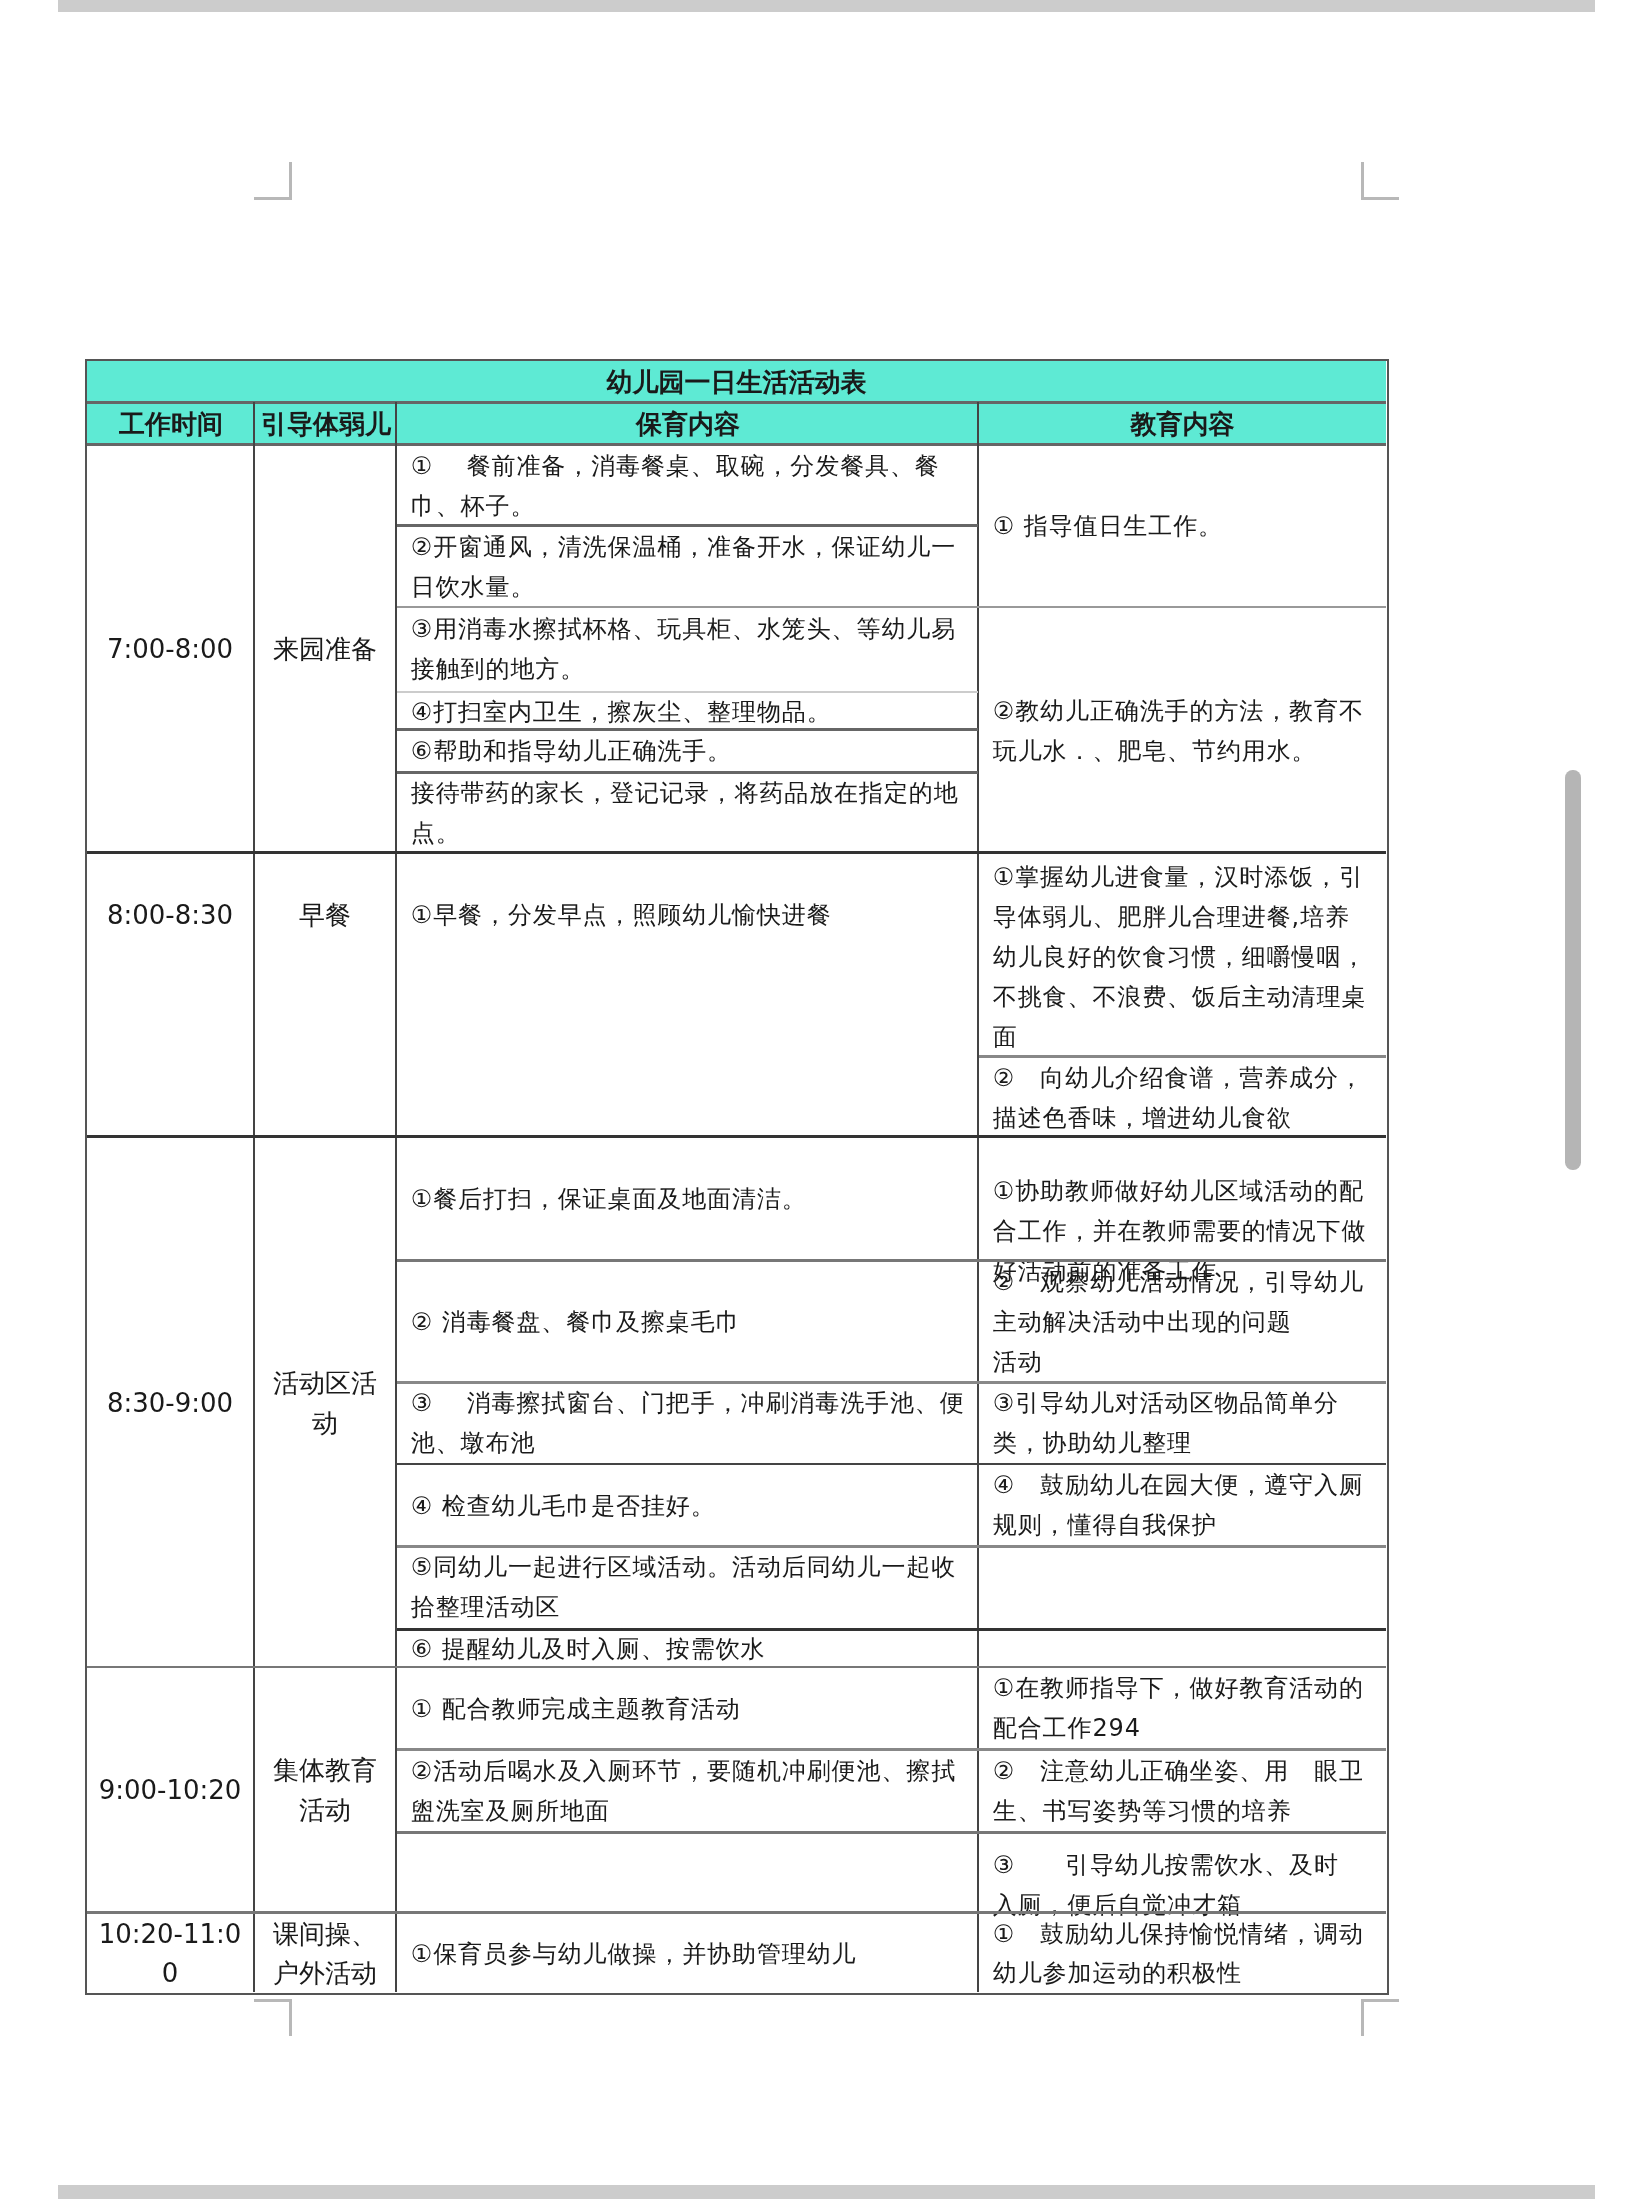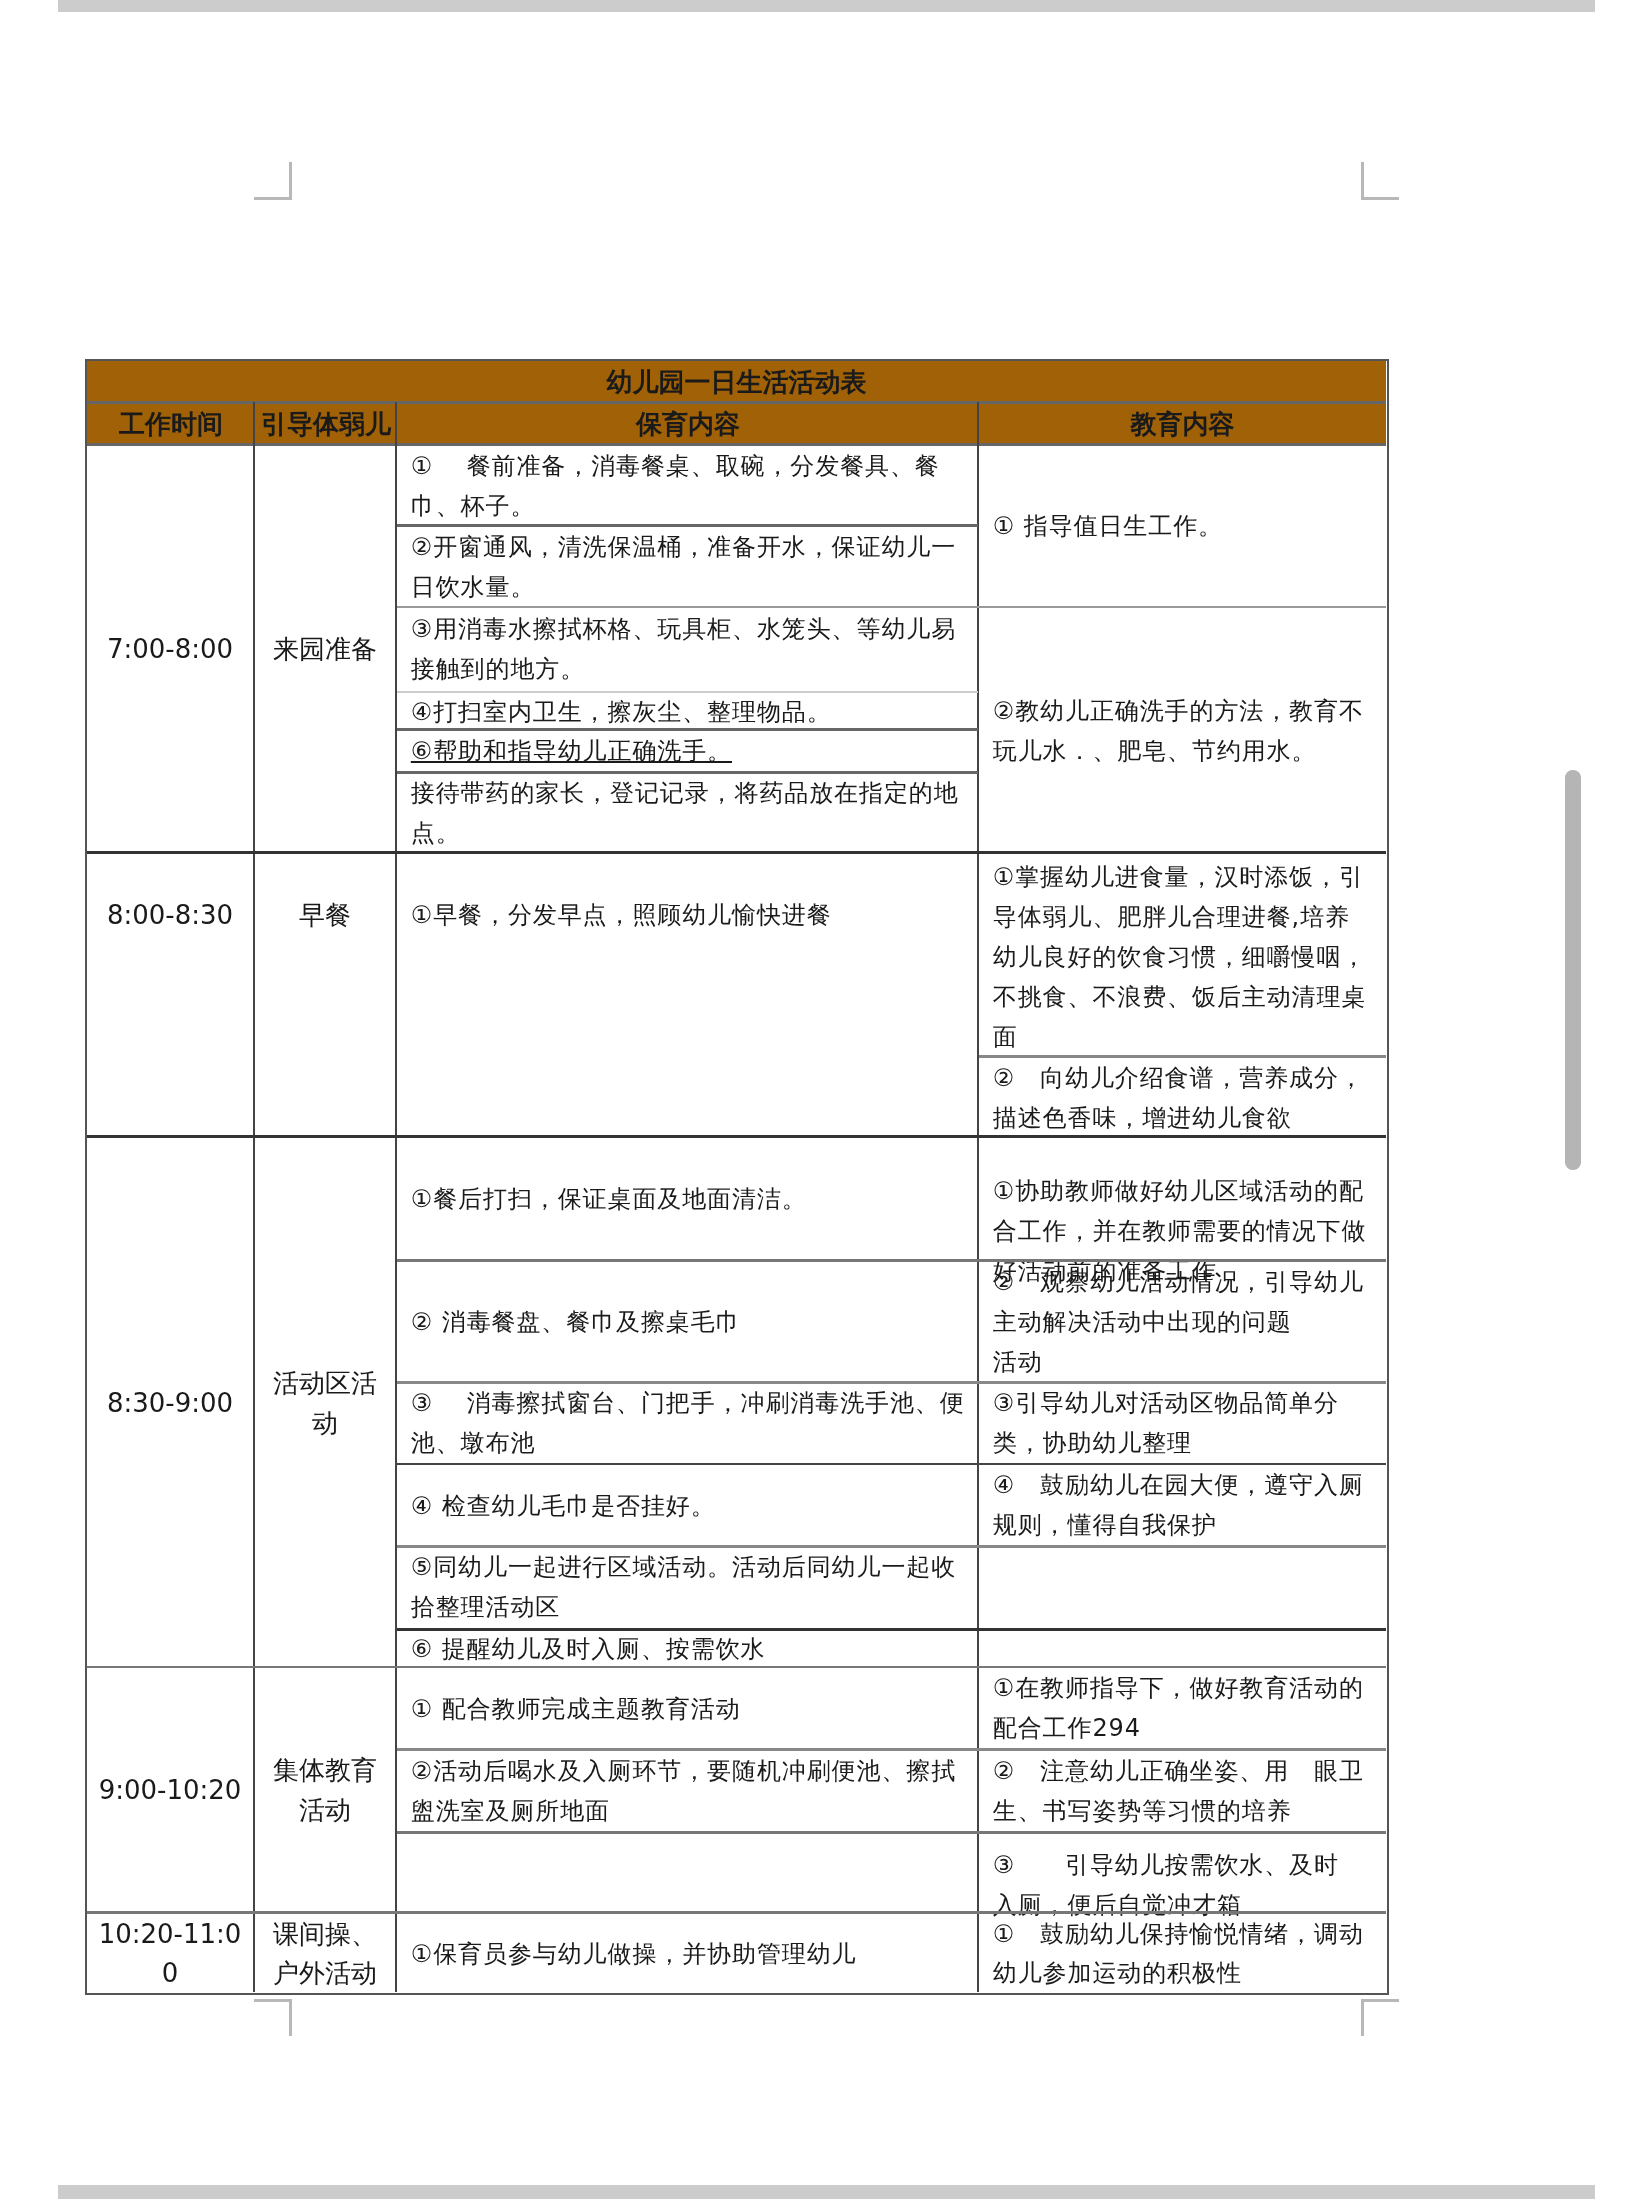--- a/index.html
+++ b/index.html
@@ -12,21 +12,21 @@
     .bar { position: absolute; left: 58px; width: 1537px; background: #cccccc; }
     .bar.top { top: 0; height: 12px; }
     .bar.bottom { top: 2185px; height: 13.8px; }
     .mark { position: absolute; background: #b8b8b8; }
     .scrollbar { position: absolute; left: 1565px; top: 770px; width: 15.5px; height: 400px;
       background: #b5b5b5; border-radius: 7.7px; }
 
     .tbl { position: absolute; left: 85px; top: 359px; width: 1304px; height: 1636px;
       border: 2.6px solid #555; box-sizing: border-box; }
     .cell { position: absolute; box-sizing: border-box; overflow: hidden; }
-    .shade { background: #a16207; }
+    .shade { background: #5eead4; }
     .hline { position: absolute; height: 2.6px; background: #666; }
     .vline { position: absolute; width: 1.7px; background: #444; }
     .title-text { font-weight: bold; font-size: 26px; text-align: center; }
     .hdr-text { font-weight: bold; font-size: 26px; text-align: center; }
     .center { display: flex; align-items: center; justify-content: center; text-align: center; }
     .txt { font-size: 24px; line-height: 40px; padding: 0 12px 0 13.8px; letter-spacing: 0.9px; }
     .vmid { display: flex; align-items: center; }
     .small-center { font-size: 26px; line-height: 40px; text-align: center; }
   </style>
 </head>
@@ -65,21 +65,21 @@
   <div class="cell center small-center" style="left:168px;top:85px;width:140px;height:406px;">来园准备</div>
 
   <div class="cell txt" style="left:310px;top:85px;width:581px;height:80px;">①　 餐前准备，消毒餐桌、取碗，分发餐具、餐巾、杯子。</div>
   <div class="hline" style="left:310px;top:163px;width:581px;"></div>
   <div class="cell txt" style="left:310px;top:166px;width:581px;height:81px;">②开窗通风，清洗保温桶，准备开水，保证幼儿一日饮水量。</div>
   <div class="hline" style="left:310px;top:245px;width:989px;height:1.7px;background:#999;"></div>
   <div class="cell txt" style="left:310px;top:248px;width:581px;height:83px;">③用消毒水擦拭杯格、玩具柜、水笼头、等幼儿易接触到的地方。</div>
   <div class="hline" style="left:310px;top:330px;width:581px;height:1.7px;background:#ccc;"></div>
   <div class="cell txt" style="left:310px;top:332px;width:581px;height:36px;line-height:38px;">④打扫室内卫生，擦灰尘、整理物品。</div>
   <div class="hline" style="left:310px;top:367px;width:581px;"></div>
-  <div class="cell txt" style="left:310px;top:370px;width:670px;height:40px;line-height:40px;text-decoration:underline;">⑥帮助和指导幼儿正确洗手。</div>
+  <div class="cell txt" style="left:310px;top:370px;width:670px;height:40px;line-height:40px;">⑥帮助和指导幼儿正确洗手。</div>
   <div class="hline" style="left:310px;top:410px;width:581px;"></div>
   <div class="cell txt" style="left:310px;top:412px;width:581px;height:79px;">接待带药的家长，登记记录，将药品放在指定的地点。</div>
 
   <div class="cell txt vmid" style="left:892px;top:85px;width:407px;height:160px;">① 指导值日生工作。</div>
   <div class="cell txt vmid" style="left:892px;top:248px;width:407px;height:243px;">②教幼儿正确洗手的方法，教育不玩儿水．、肥皂、节约用水。</div>
 
   <div class="hline" style="left:0;top:490px;width:1299px;height:3.4px;background:#333;"></div>
 
   <div class="cell small-center" style="left:0;top:494px;width:166px;height:280px;padding-top:40px;">8:00-8:30</div>
   <div class="cell small-center" style="left:168px;top:494px;width:140px;height:280px;padding-top:40px;">早餐</div>

